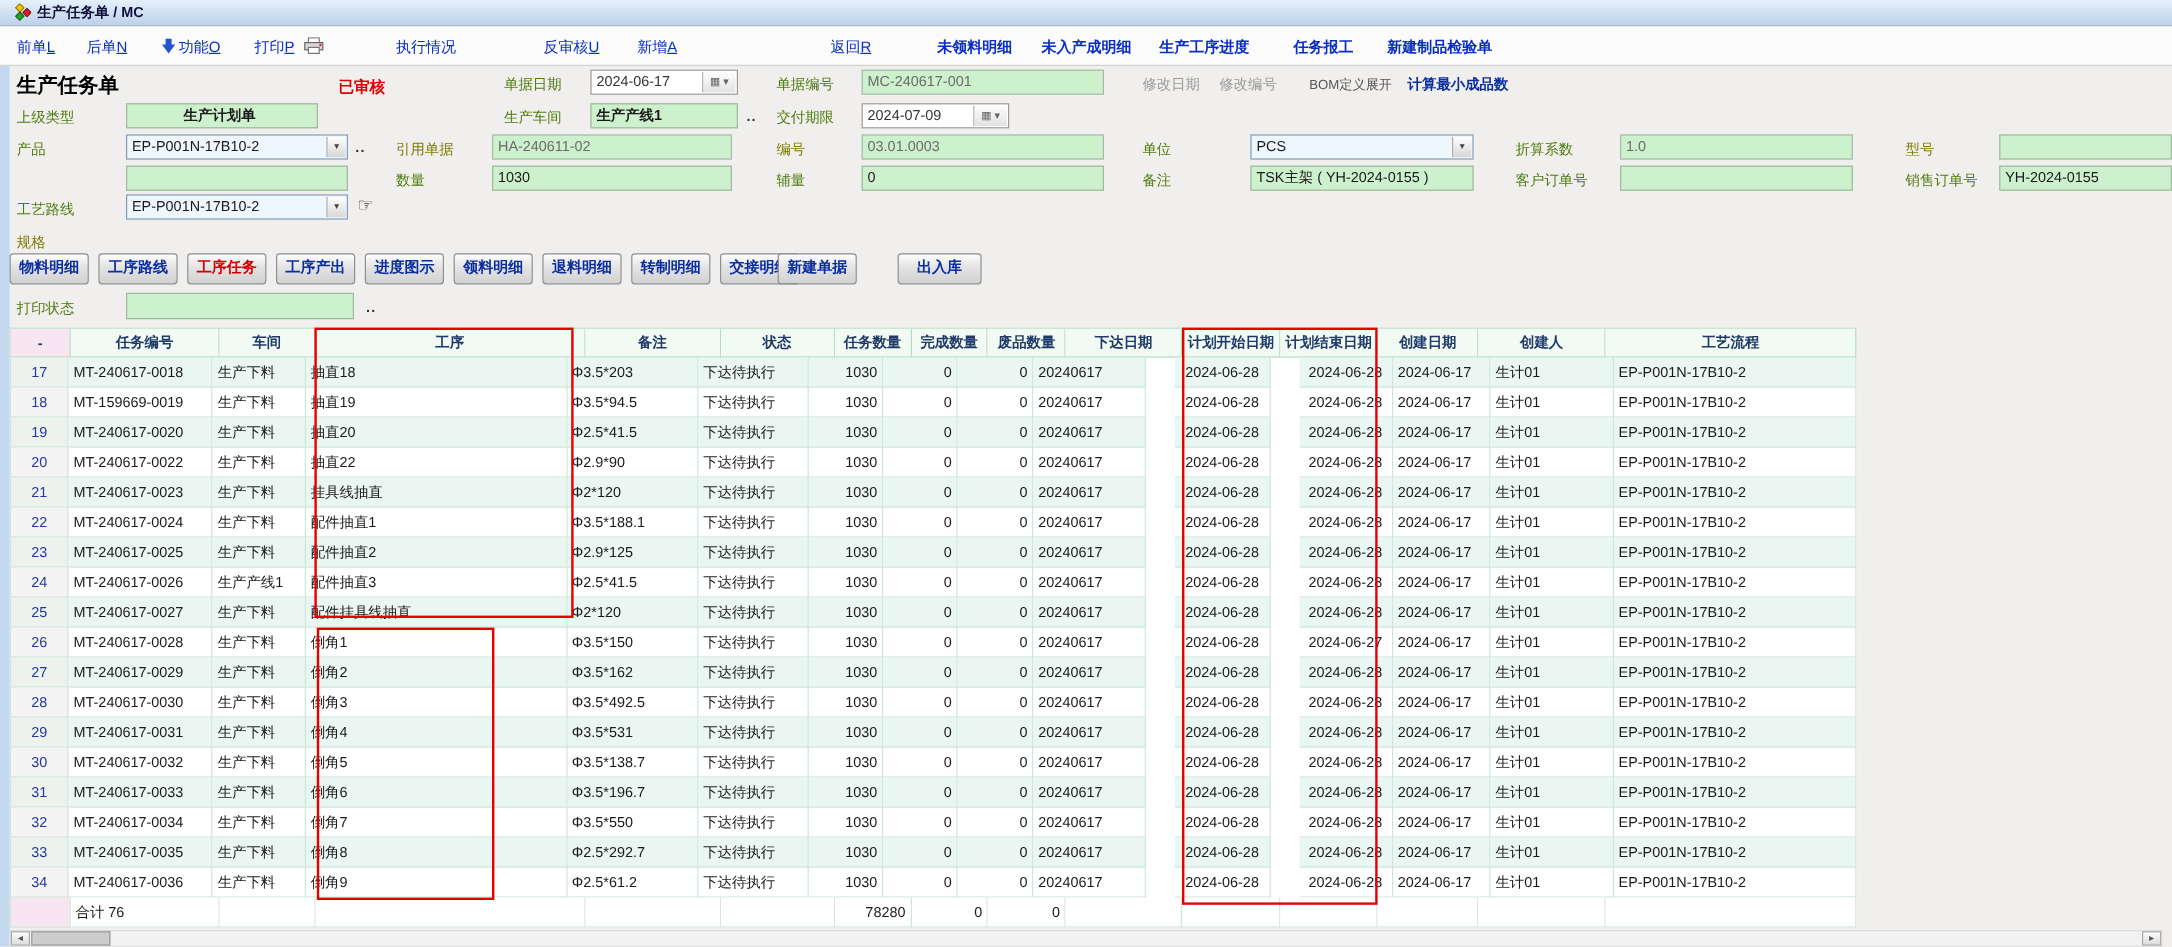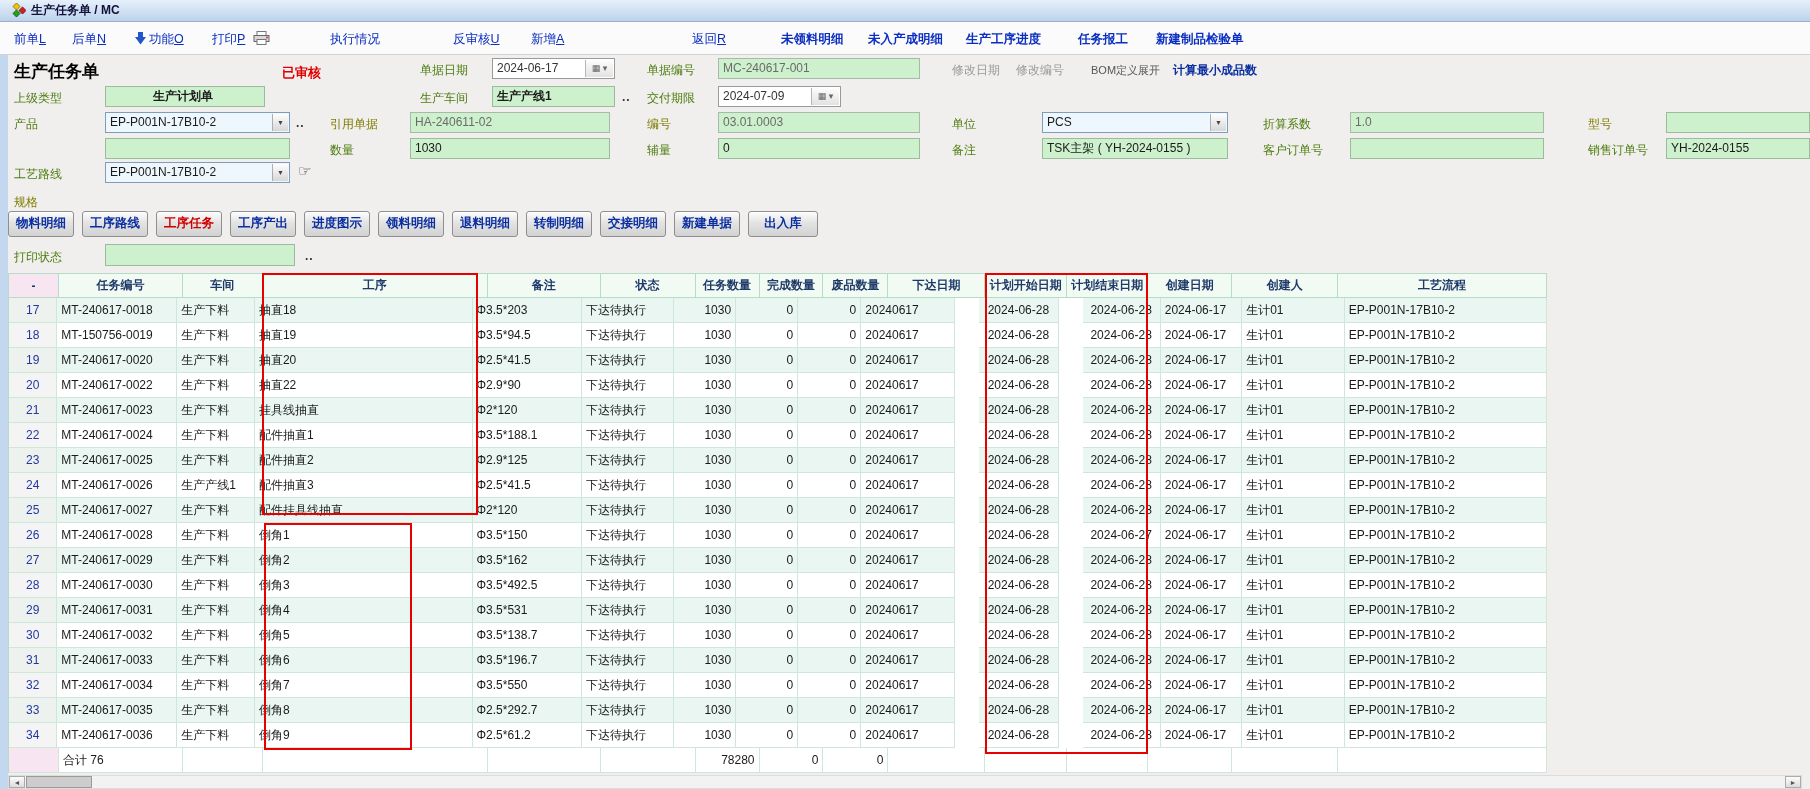--- a/index.html
+++ b/index.html
@@ -223,21 +223,21 @@
   <div id="tabbar">
       <div class="tab" style="left: 8px;">物料明细</div>
       <div class="tab" style="left: 82px;">工序路线</div>
       <div class="tab active" style="left: 156px;">工序任务</div>
       <div class="tab" style="left: 230px;">工序产出</div>
       <div class="tab" style="left: 304px;">进度图示</div>
       <div class="tab" style="left: 378px;">领料明细</div>
       <div class="tab" style="left: 452px;">退料明细</div>
       <div class="tab" style="left: 526px;">转制明细</div>
       <div class="tab" style="left: 600px;">交接明细</div>
-      <div class="tab" style="left: 674px;">新建单据</div>
+      <div class="tab" style="left: 648px;">新建单据</div>
       <div class="tab" style="left: 748px; width: 70px;">出入库</div>
     </div>
 
   <span class="lbl" style="left:14px; top:249px;">打印状态</span>
   <div class="fld" style="left:105px; top:244px; width:190px; height:22px;"></div>
   <span class="dots" style="left:305px; top:249px;">..</span>
 
   <div class="grid" id="grid">
       <div class="hrow">
         <div class="hcell pink" style="width: 50px;">-</div>
@@ -268,21 +268,21 @@
         <div class="tcell r" style="width: 65px;">0</div>
         <div class="tcell" style="width: 97px;">20240617</div>
         <div class="tcell c" style="width: 82px;">2024-06-28</div>
         <div class="tcell c" style="width: 81px;">2024-06-28</div>
         <div class="tcell" style="width: 84px;">2024-06-17</div>
         <div class="tcell" style="width: 106px;">生计01</div>
         <div class="tcell" style="width: 209px;">EP-P001N-17B10-2</div>
       </div>
       <div class="trow">
         <div class="tcell rownum" style="width: 50px;">18</div>
-        <div class="tcell" style="width: 124px;">MT-150756-0019</div>
+        <div class="tcell" style="width: 124px;">MT-159669-0019</div>
         <div class="tcell" style="width: 80px;">生产下料</div>
         <div class="tcell" style="width: 225px;">抽直19</div>
         <div class="tcell" style="width: 113px;">Φ3.5*94.5</div>
         <div class="tcell" style="width: 95px;">下达待执行</div>
         <div class="tcell r" style="width: 64px;">1030</div>
         <div class="tcell r" style="width: 64px;">0</div>
         <div class="tcell r" style="width: 65px;">0</div>
         <div class="tcell" style="width: 97px;">20240617</div>
         <div class="tcell c" style="width: 82px;">2024-06-28</div>
         <div class="tcell c" style="width: 81px;">2024-06-28</div>

